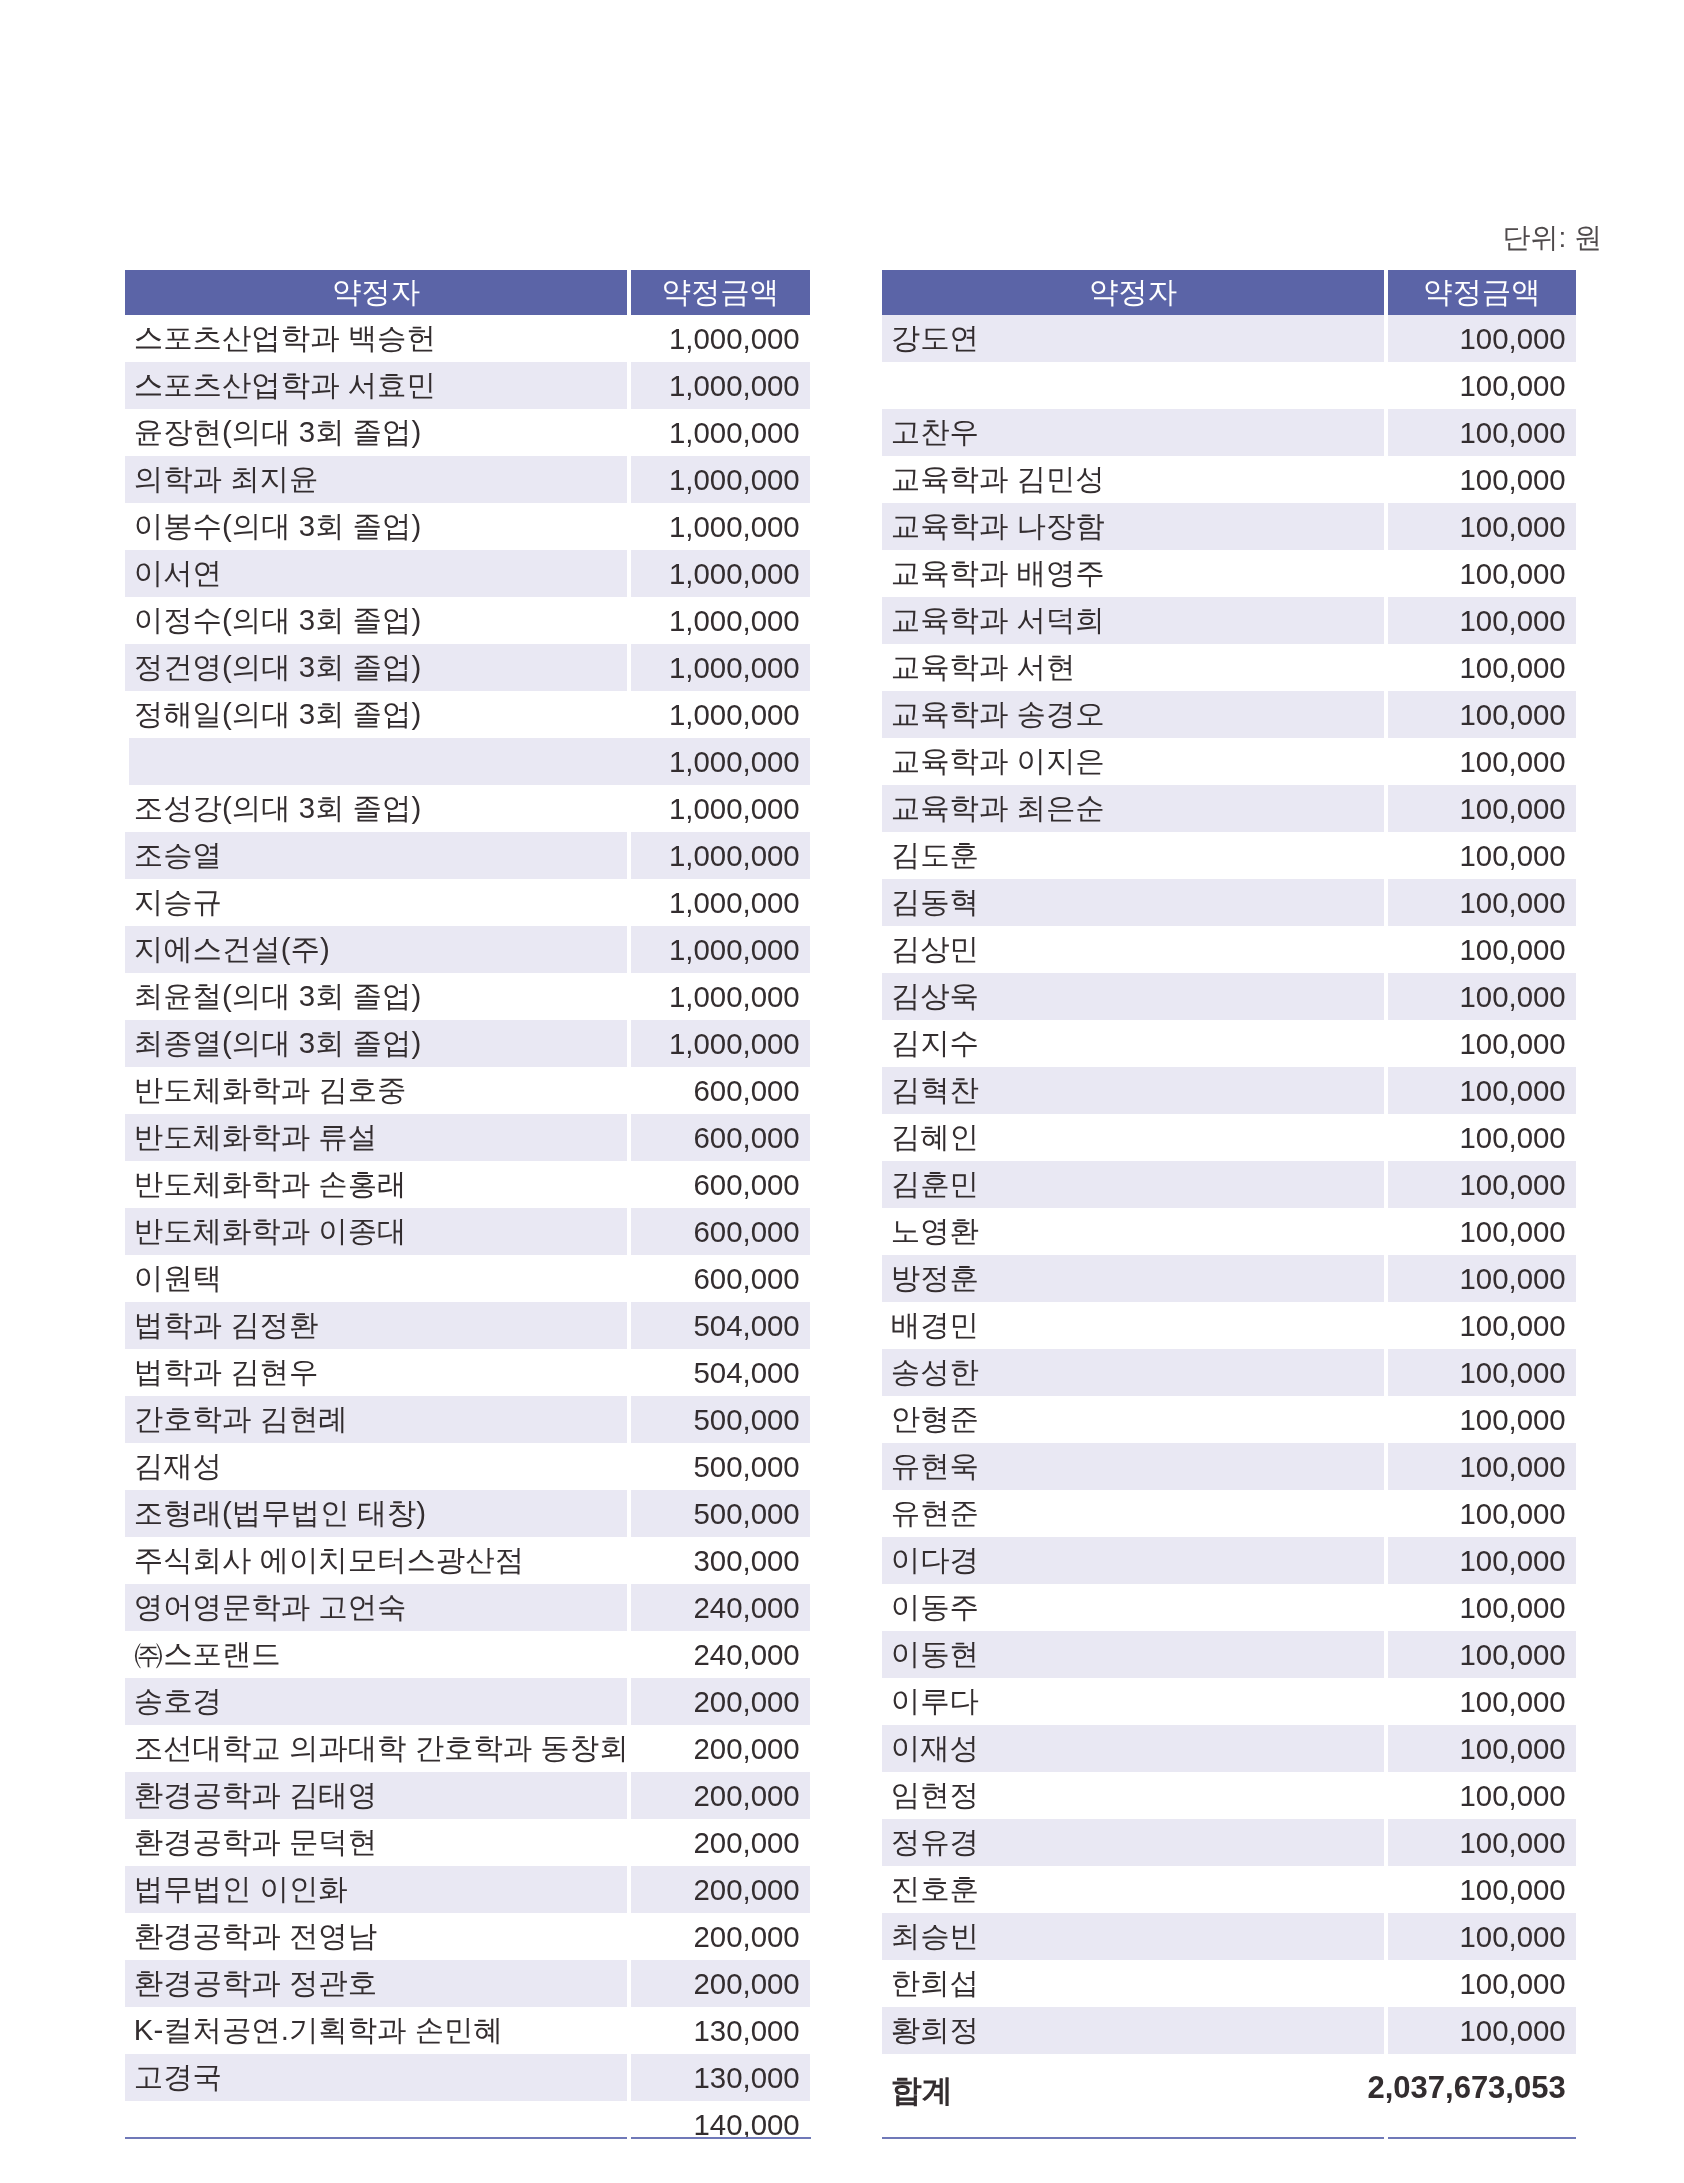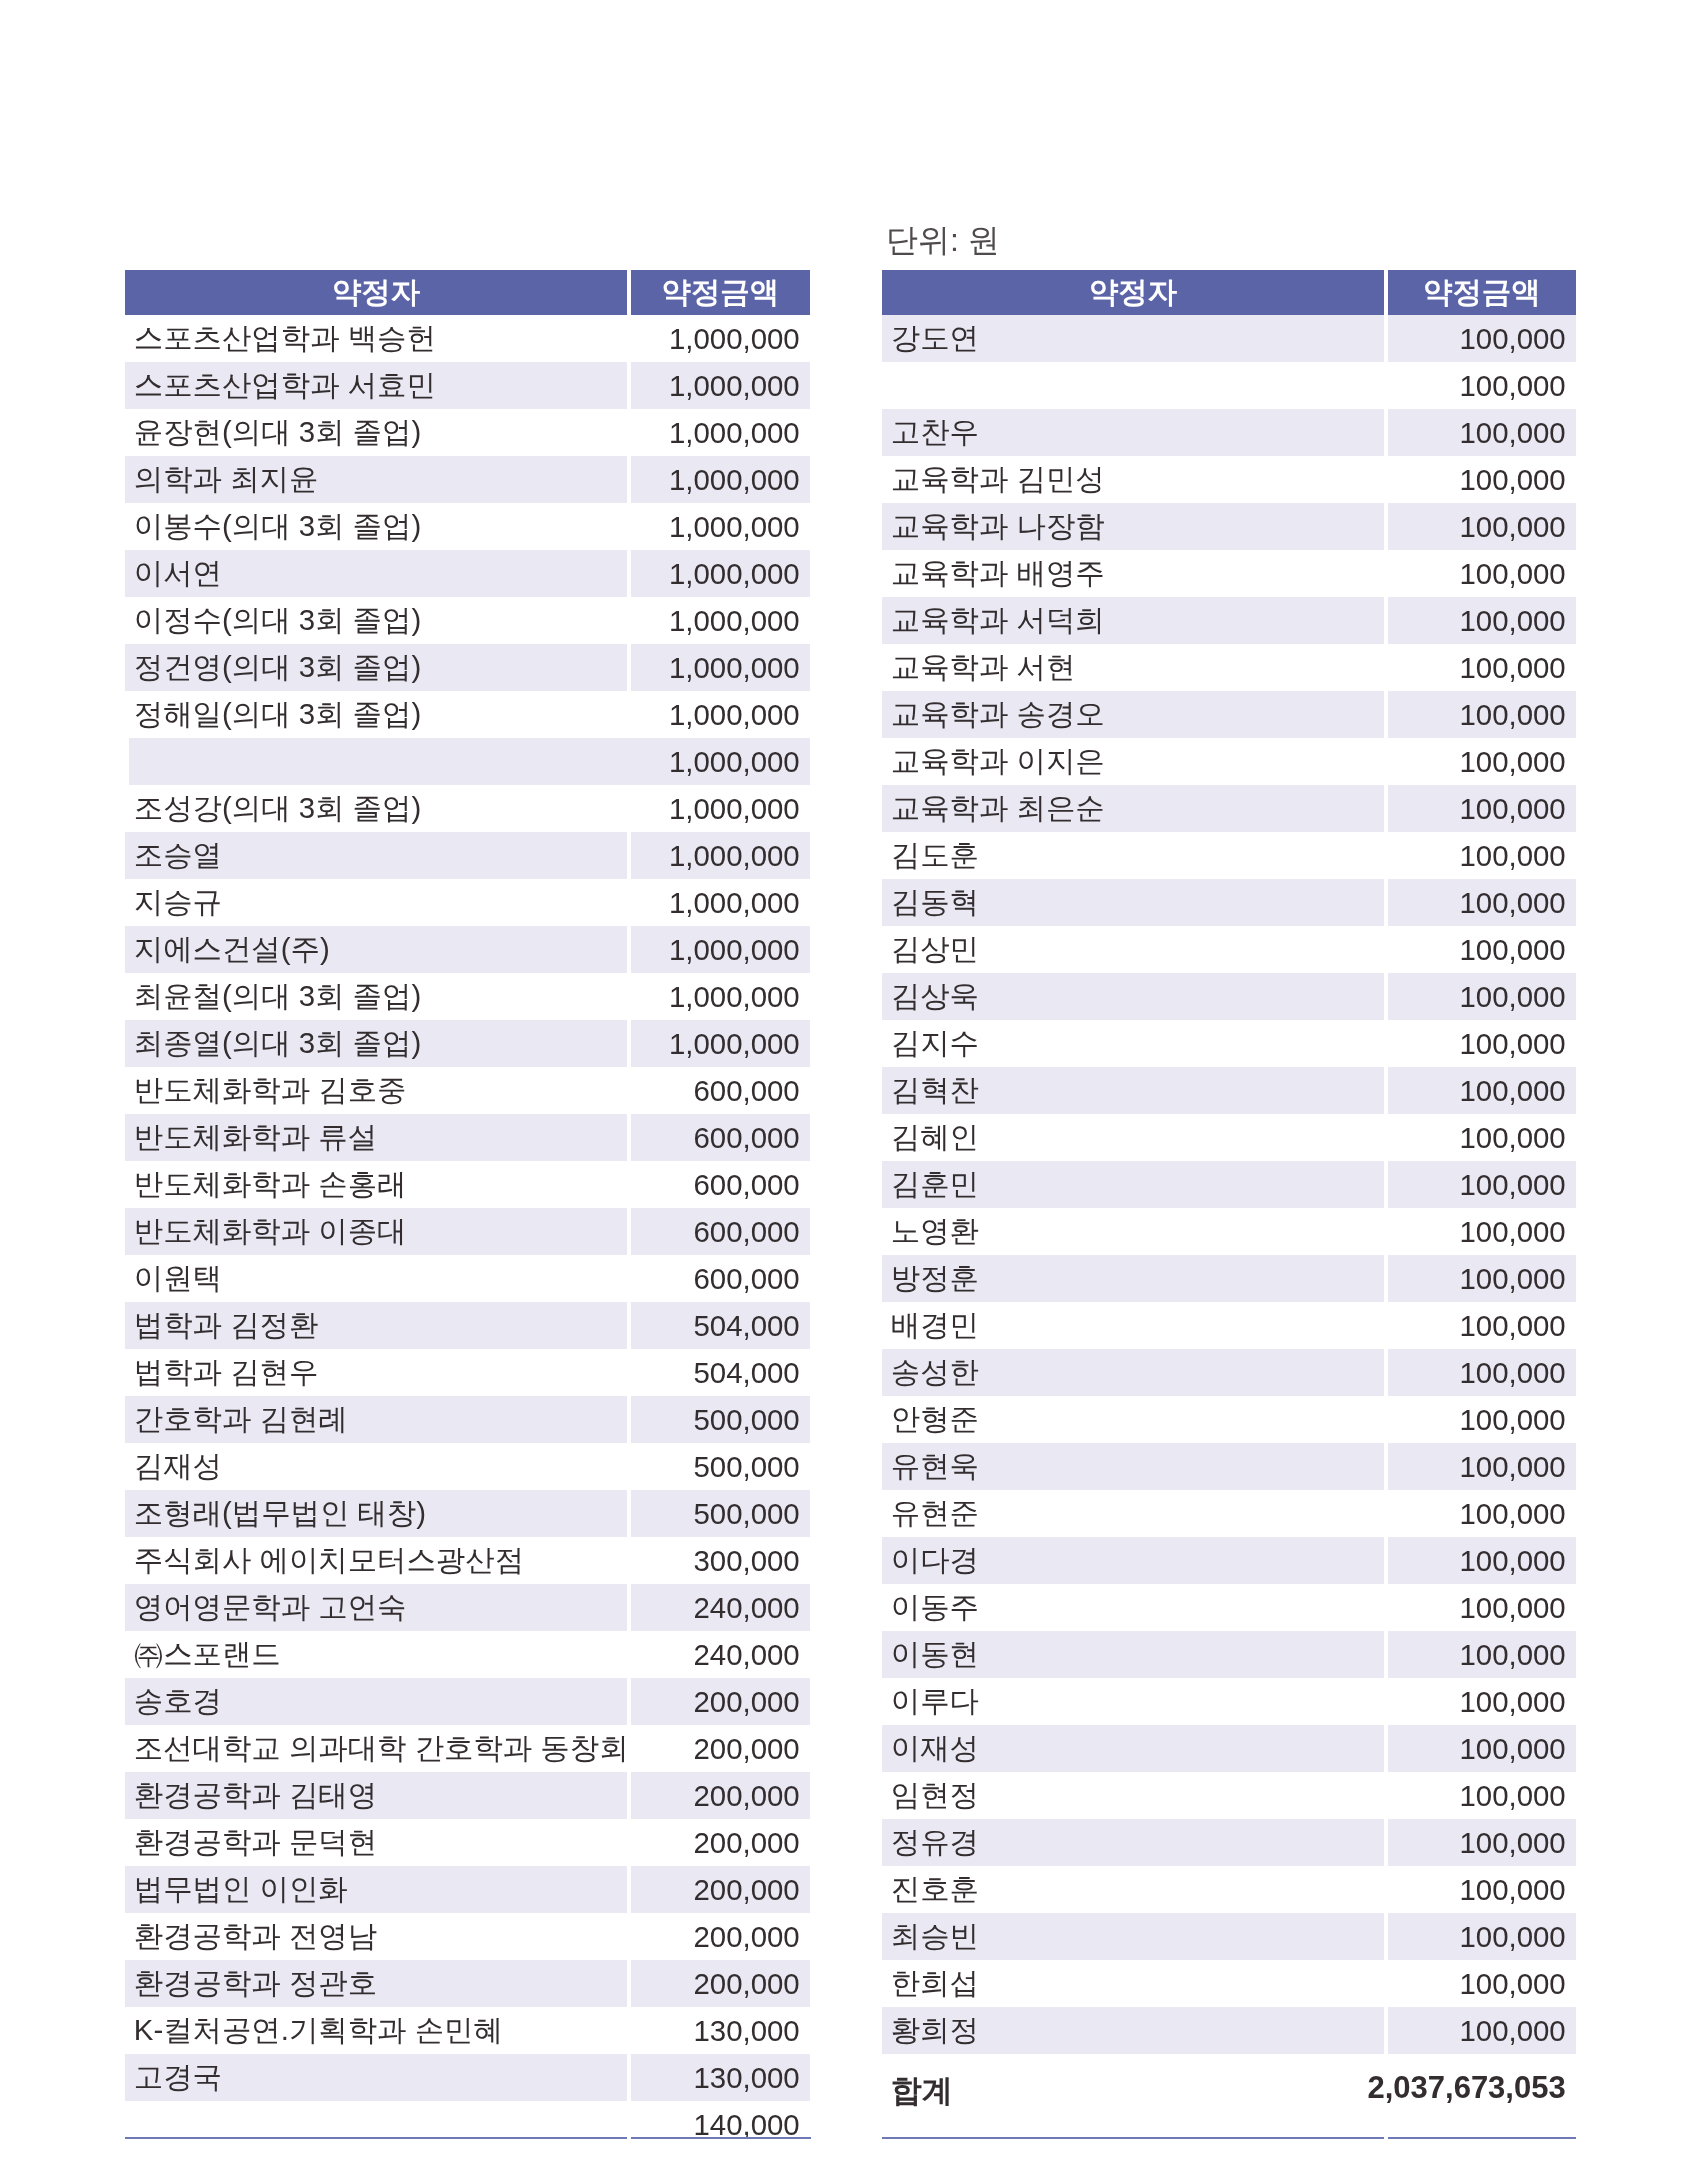--- a/index.html
+++ b/index.html
@@ -16,33 +16,34 @@
     position:relative;
     width:1685px;
     height:2183px;
     background:#ffffff;
     font-family:"Liberation Sans", sans-serif;
     color:var(--body-text);
     overflow:hidden;
   }
   .unit-label{
     position:absolute;
-    left:886px; top:219px; width:694px;
-    font-size:32px;
+    left:908px; top:219px; width:694px;
+    text-align:right;
+    font-size:28px;
     color:var(--unit-text);
   }
   .table-section{position:absolute; top:270px;}
   .table-section.left{left:125px; width:685px;}
   .table-section.right{left:882px; width:694px;}
   .thead{display:flex; height:45px;}
   .thead .cell{
     background:var(--header-bg);
     color:var(--header-text);
     font-size:29.4px;
-    font-weight:700;
+    font-weight:400;
     display:flex; align-items:center; justify-content:center;
   }
   .cell.name{width:502px;}
   .gap{width:3.7px; background:transparent;}
   .cell.amt{flex:1;}
   .row{display:flex; height:47px; font-size:29.4px;}
   .row .cell{display:flex; align-items:center; background:transparent;}
   .row .cell.name{padding-left:8.8px; justify-content:flex-start; white-space:nowrap; overflow:hidden;}
   .row .cell.amt{padding-right:10.3px; justify-content:flex-end;}
   .row.alt .cell{background:var(--row-alt);}

